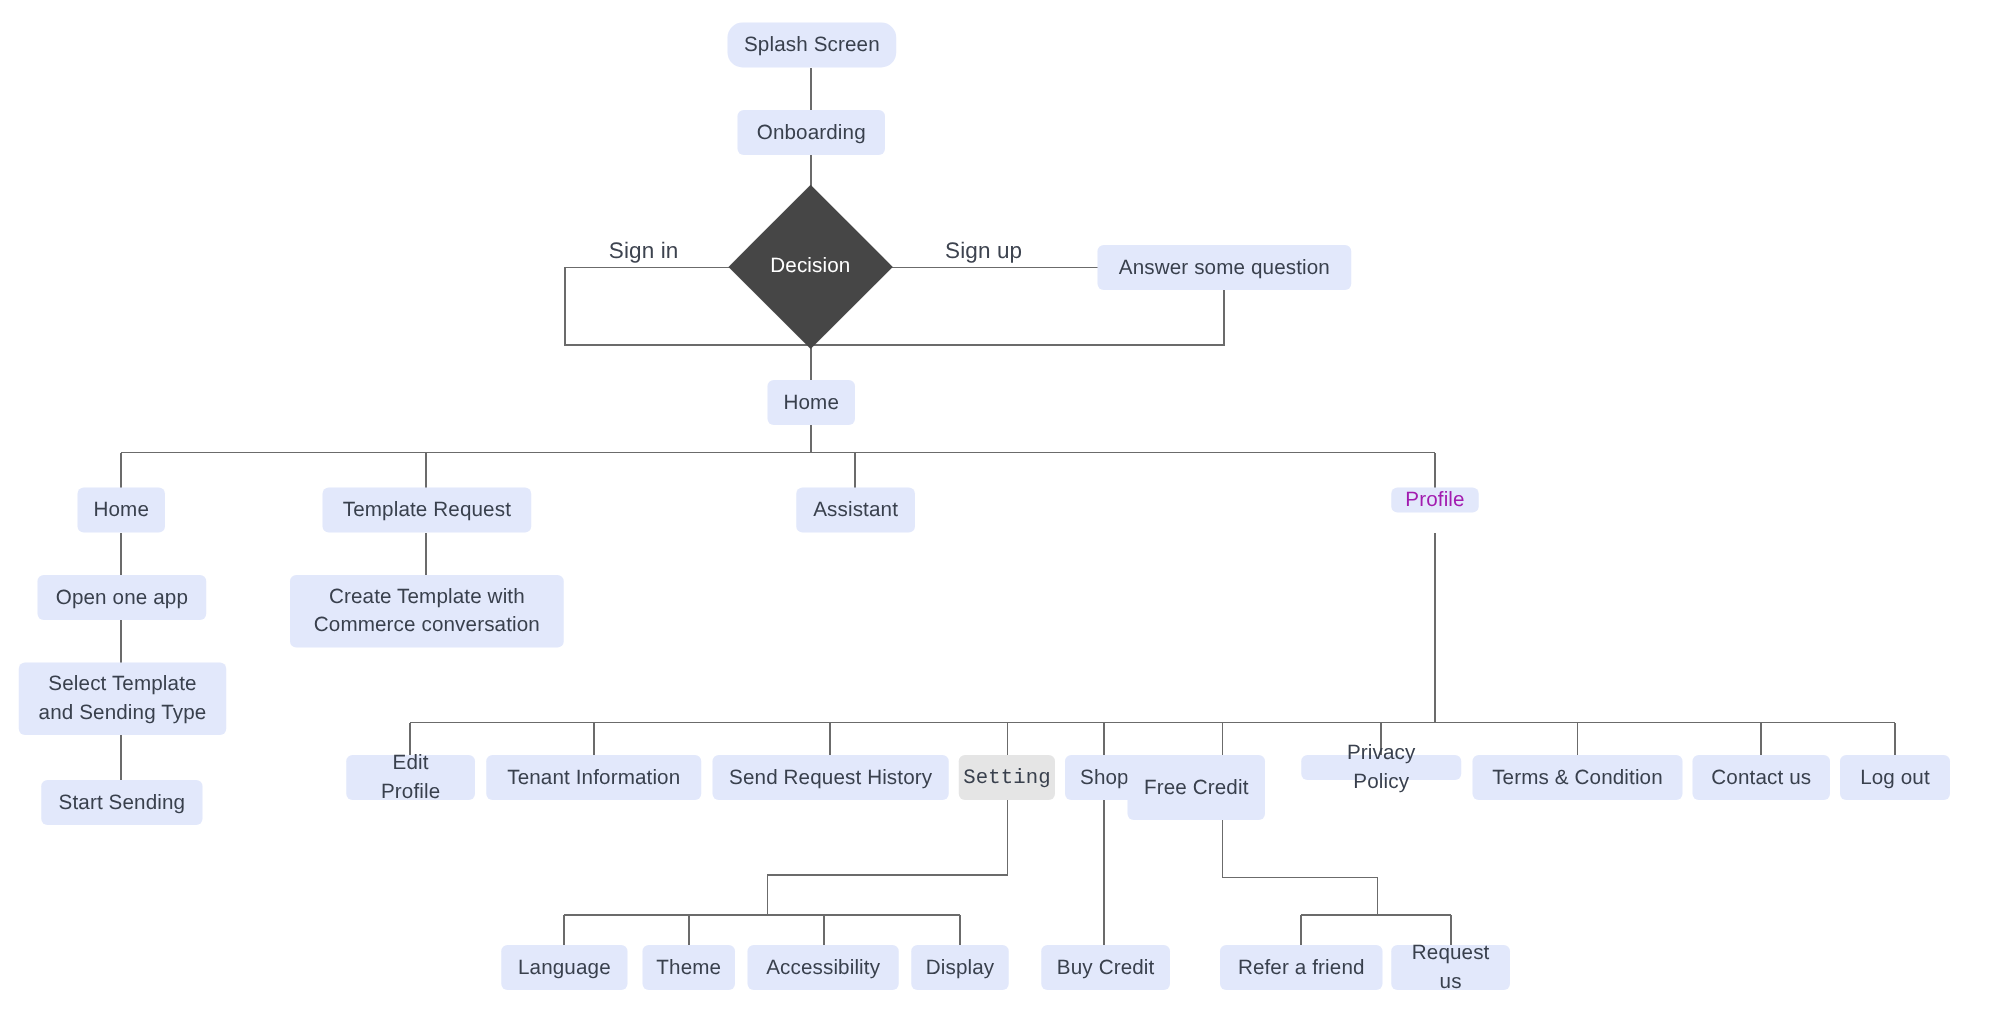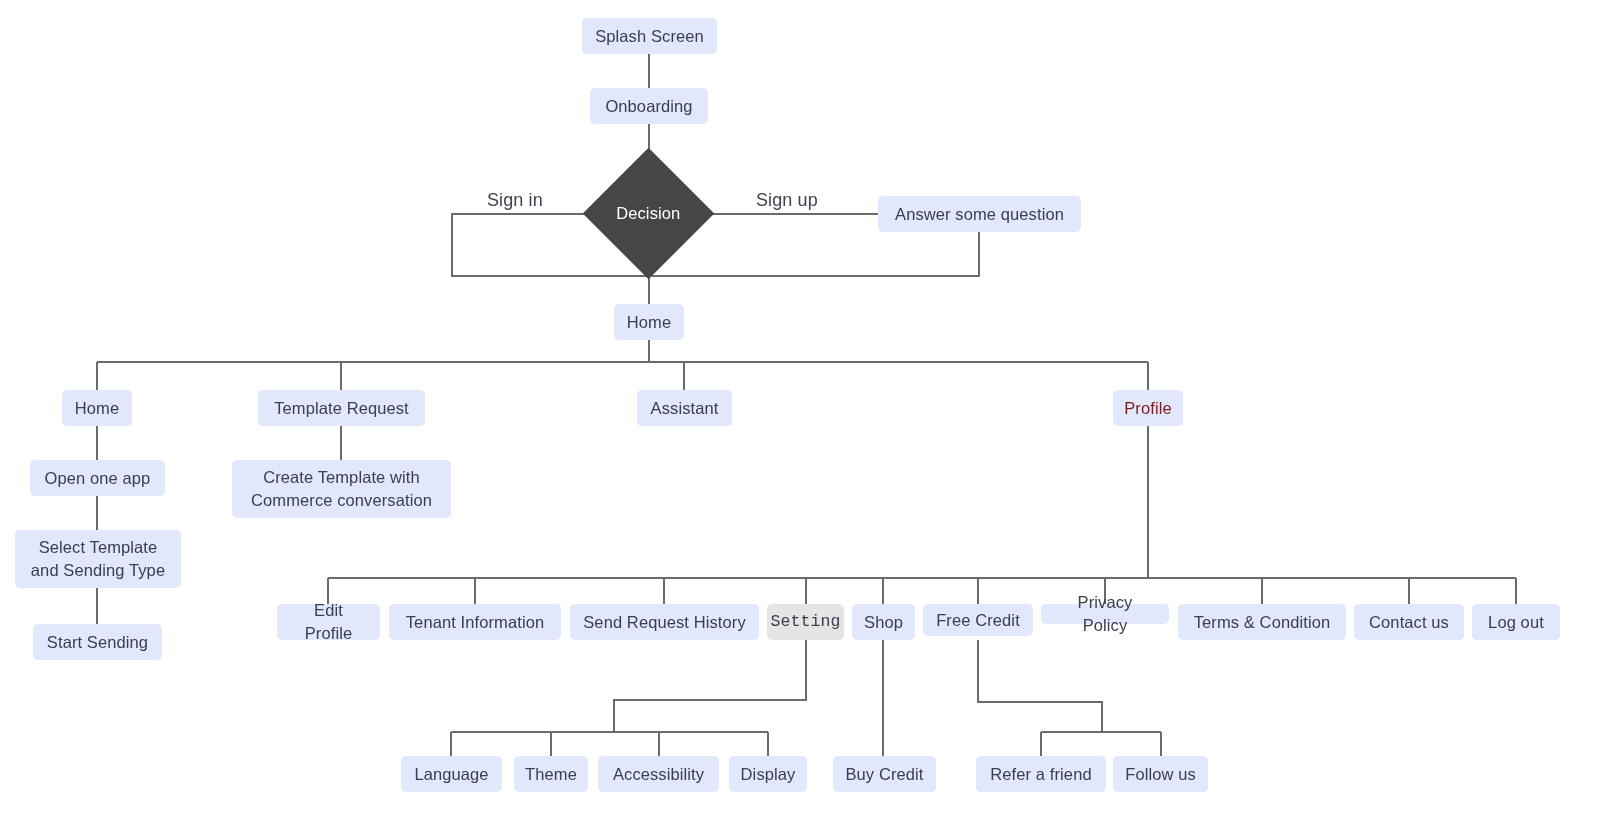--- a/index.html
+++ b/index.html
@@ -102,50 +102,50 @@
       <path d="M551,732 L551,756" fill="none" stroke="#6b6b6b" stroke-width="1.4" shape-rendering="crispEdges"></path>
       <path d="M659,732 L659,756" fill="none" stroke="#6b6b6b" stroke-width="1.4" shape-rendering="crispEdges"></path>
       <path d="M768,732 L768,756" fill="none" stroke="#6b6b6b" stroke-width="1.4" shape-rendering="crispEdges"></path>
       <path d="M883,640 L883,756" fill="none" stroke="#6b6b6b" stroke-width="1.4" shape-rendering="crispEdges"></path>
       <path d="M978,640 L978,702 L1102,702 L1102,732" fill="none" stroke="#6b6b6b" stroke-width="1.4" shape-rendering="crispEdges"></path>
       <path d="M1041,732 L1161,732" fill="none" stroke="#6b6b6b" stroke-width="1.4" shape-rendering="crispEdges"></path>
       <path d="M1041,732 L1041,756" fill="none" stroke="#6b6b6b" stroke-width="1.4" shape-rendering="crispEdges"></path>
       <path d="M1161,732 L1161,756" fill="none" stroke="#6b6b6b" stroke-width="1.4" shape-rendering="crispEdges"></path>
     </svg>
   <div id="nodes-layer">
-      <div class="node" style="left: 582px; top: 18px; width: 135px; height: 36px; background: rgb(226, 232, 251); color: rgb(57, 64, 77);">Splash Screen</div>
+      <div class="node" style="left: 582px; top: 18px; width: 135px; height: 36px; background: rgb(226, 232, 251); color: rgb(57, 64, 77); border-radius: 12px;">Splash Screen</div>
       <div class="node" style="left: 590px; top: 88px; width: 118px; height: 36px; background: rgb(226, 232, 251); color: rgb(57, 64, 77); text-align: right;">Onboarding</div>
       <div class="node decision" style="left: 602px; top: 167px; width: 93px; height: 93px; background: rgb(70, 70, 70); color: rgb(255, 255, 255);"><span>Decision</span></div>
       <div class="node" style="left: 878px; top: 196px; width: 203px; height: 36px; background: rgb(226, 232, 251); color: rgb(57, 64, 77);">Answer some question</div>
       <div class="node" style="left: 614px; top: 304px; width: 70px; height: 36px; background: rgb(226, 232, 251); color: rgb(57, 64, 77);">Home</div>
       <div class="node" style="left: 62px; top: 390px; width: 70px; height: 36px; background: rgb(226, 232, 251); color: rgb(57, 64, 77);">Home</div>
       <div class="node" style="left: 258px; top: 390px; width: 167px; height: 36px; background: rgb(226, 232, 251); color: rgb(57, 64, 77); padding-left: 12px;">Template Request</div>
       <div class="node" style="left: 637px; top: 390px; width: 95px; height: 36px; background: rgb(226, 232, 251); color: rgb(57, 64, 77);">Assistant</div>
-      <div class="node" style="left: 1113px; top: 390px; width: 70px; height: 36px; background: rgb(226, 232, 251); color: #7f1d1d;">Profile</div>
+      <div class="node" style="left: 1113px; top: 390px; width: 70px; height: 20px; background: rgb(226, 232, 251); color: #a21caf;">Profile</div>
       <div class="node" style="left: 30px; top: 460px; width: 135px; height: 36px; background: rgb(226, 232, 251); color: rgb(57, 64, 77);">Open one app</div>
       <div class="node" style="left: 232px; top: 460px; width: 219px; height: 58px; background: rgb(226, 232, 251); color: rgb(57, 64, 77);">Create Template with
 Commerce conversation</div>
       <div class="node" style="left: 15px; top: 530px; width: 166px; height: 58px; background: rgb(226, 232, 251); color: rgb(57, 64, 77);">Select Template
 and Sending Type</div>
       <div class="node" style="left: 33px; top: 624px; width: 129px; height: 36px; background: rgb(226, 232, 251); color: rgb(57, 64, 77);">Start Sending</div>
       <div class="node" style="left: 277px; top: 604px; width: 103px; height: 36px; background: rgb(226, 232, 251); color: rgb(57, 64, 77);">Edit Profile</div>
       <div class="node" style="left: 389px; top: 604px; width: 172px; height: 36px; background: rgb(226, 232, 251); color: rgb(57, 64, 77);">Tenant Information</div>
       <div class="node" style="left: 570px; top: 604px; width: 189px; height: 36px; background: rgb(226, 232, 251); color: rgb(57, 64, 77);">Send Request History</div>
       <div class="node" style="left: 767px; top: 604px; width: 77px; height: 36px; background: #e5e5e5; color: rgb(57, 64, 77); font-family: Liberation Mono, monospace;">Setting</div>
       <div class="node" style="left: 852px; top: 604px; width: 63px; height: 36px; background: rgb(226, 232, 251); color: rgb(57, 64, 77);">Shop</div>
-      <div class="node" style="left: 923px; top: 604px; width: 110px; height: 32px; background: rgb(226, 232, 251); color: rgb(57, 64, 77);">Free Credit</div>
+      <div class="node" style="left: 902px; top: 604px; width: 110px; height: 52px; background: rgb(226, 232, 251); color: rgb(57, 64, 77);">Free Credit</div>
       <div class="node" style="left: 1041px; top: 604px; width: 128px; height: 20px; background: rgb(226, 232, 251); color: rgb(57, 64, 77);">Privacy Policy</div>
       <div class="node" style="left: 1178px; top: 604px; width: 168px; height: 36px; background: rgb(226, 232, 251); color: rgb(57, 64, 77);">Terms &amp; Condition</div>
       <div class="node" style="left: 1354px; top: 604px; width: 110px; height: 36px; background: rgb(226, 232, 251); color: rgb(57, 64, 77);">Contact us</div>
       <div class="node" style="left: 1472px; top: 604px; width: 88px; height: 36px; background: rgb(226, 232, 251); color: rgb(57, 64, 77);">Log out</div>
       <div class="node" style="left: 401px; top: 756px; width: 101px; height: 36px; background: rgb(226, 232, 251); color: rgb(57, 64, 77);">Language</div>
       <div class="node" style="left: 514px; top: 756px; width: 74px; height: 36px; background: rgb(226, 232, 251); color: rgb(57, 64, 77);">Theme</div>
       <div class="node" style="left: 598px; top: 756px; width: 121px; height: 36px; background: rgb(226, 232, 251); color: rgb(57, 64, 77);">Accessibility</div>
       <div class="node" style="left: 729px; top: 756px; width: 78px; height: 36px; background: rgb(226, 232, 251); color: rgb(57, 64, 77);">Display</div>
       <div class="node" style="left: 833px; top: 756px; width: 103px; height: 36px; background: rgb(226, 232, 251); color: rgb(57, 64, 77);">Buy Credit</div>
       <div class="node" style="left: 976px; top: 756px; width: 130px; height: 36px; background: rgb(226, 232, 251); color: rgb(57, 64, 77);">Refer a friend</div>
-      <div class="node" style="left: 1113px; top: 756px; width: 95px; height: 36px; background: rgb(226, 232, 251); color: rgb(57, 64, 77);">Follow us</div>
+      <div class="node" style="left: 1113px; top: 756px; width: 95px; height: 36px; background: rgb(226, 232, 251); color: rgb(57, 64, 77);">Request us</div>
     </div>
   <div id="labels-layer">
       <div class="edge-label" style="left: 487px; top: 190px;">Sign in</div>
       <div class="edge-label" style="left: 756px; top: 190px;">Sign up</div>
     </div>
 </div>
 
 </body></html>

